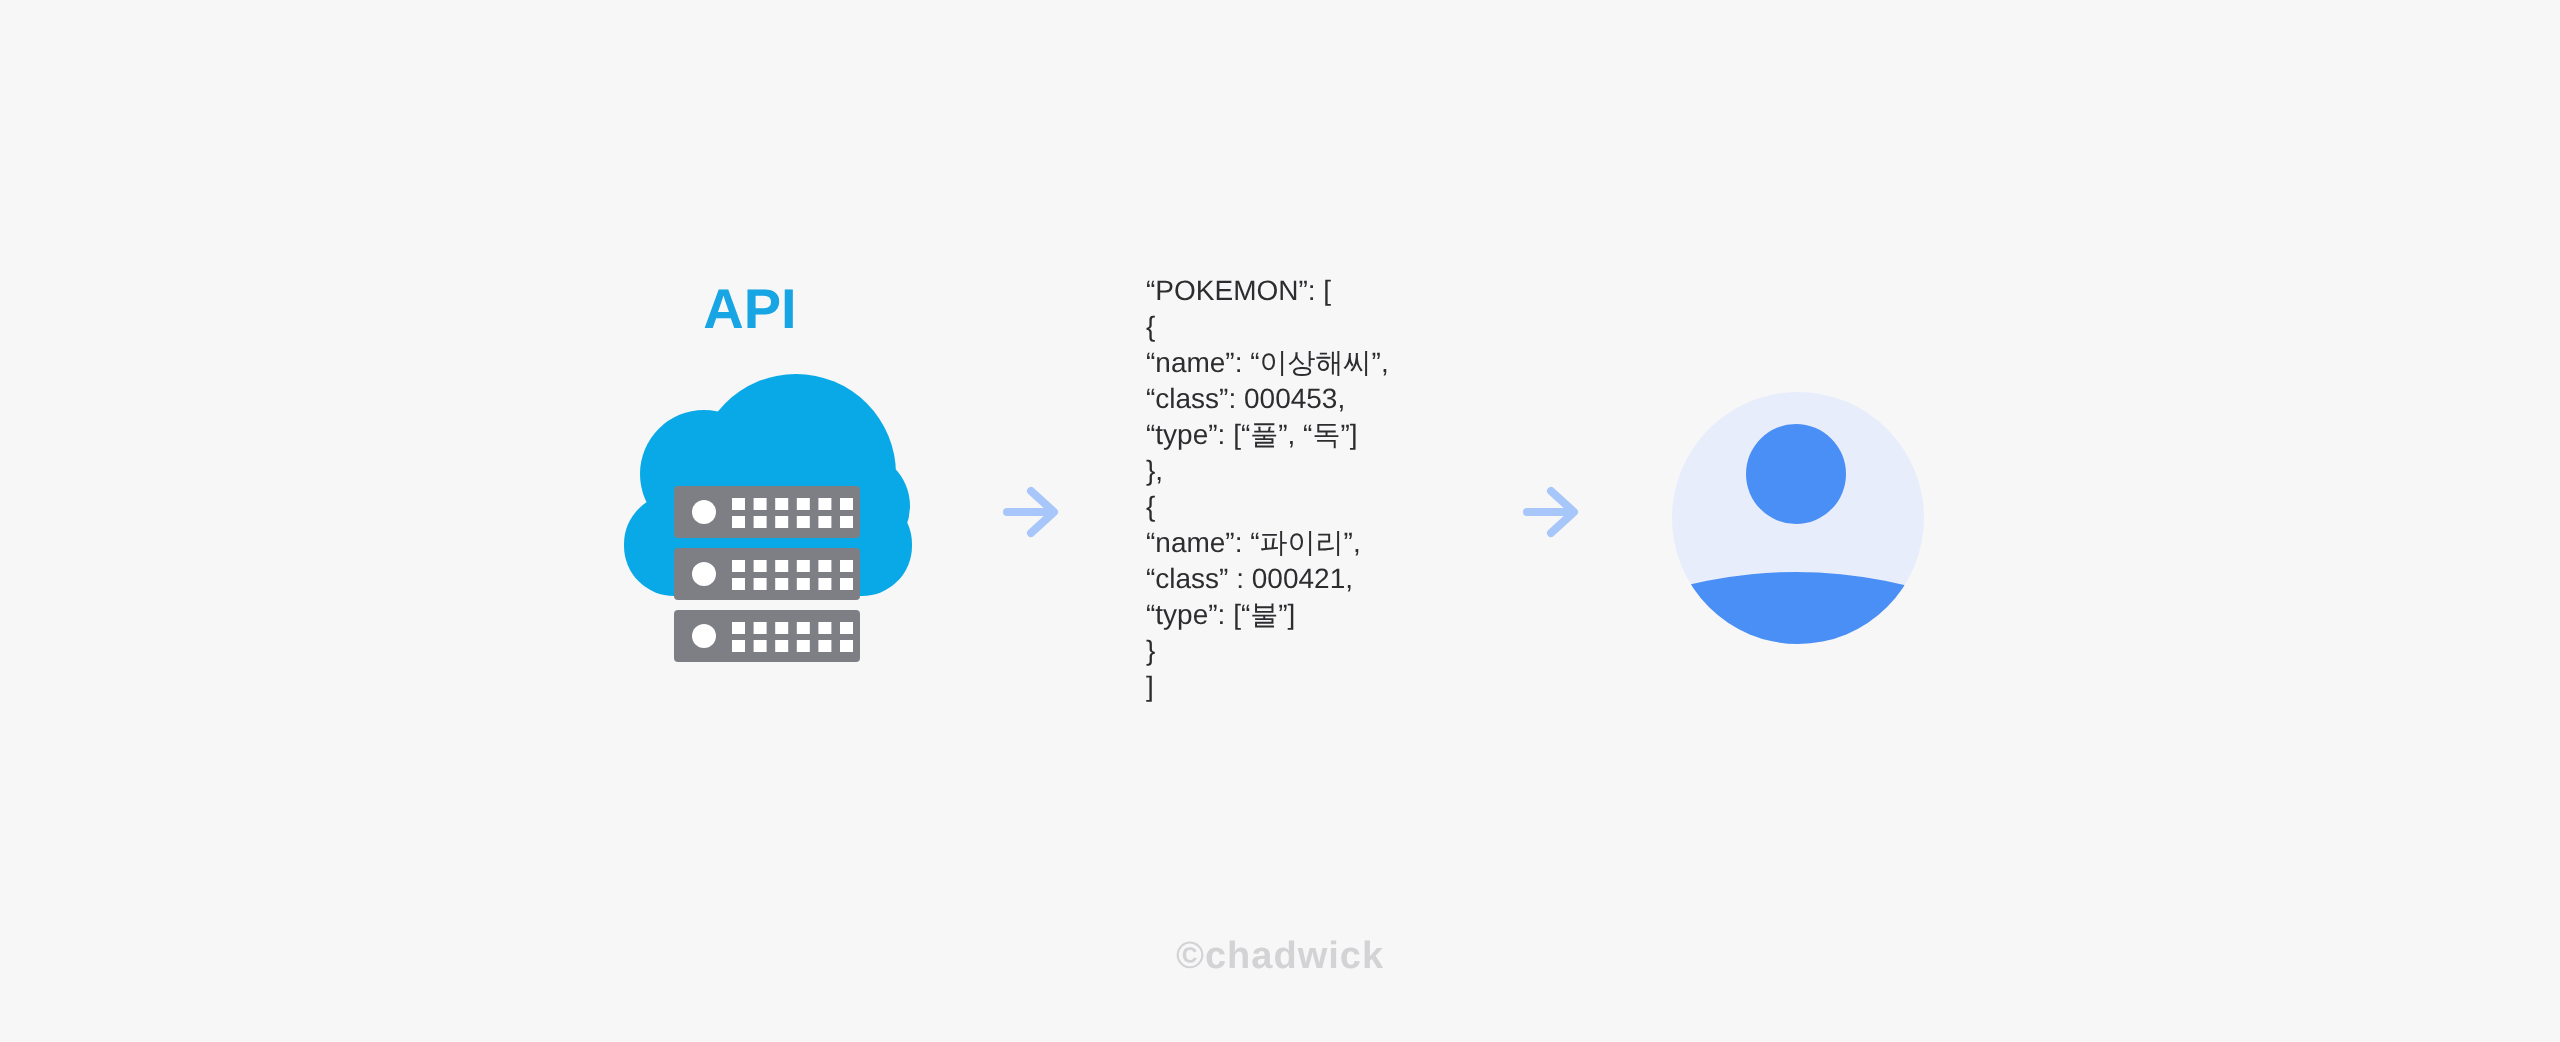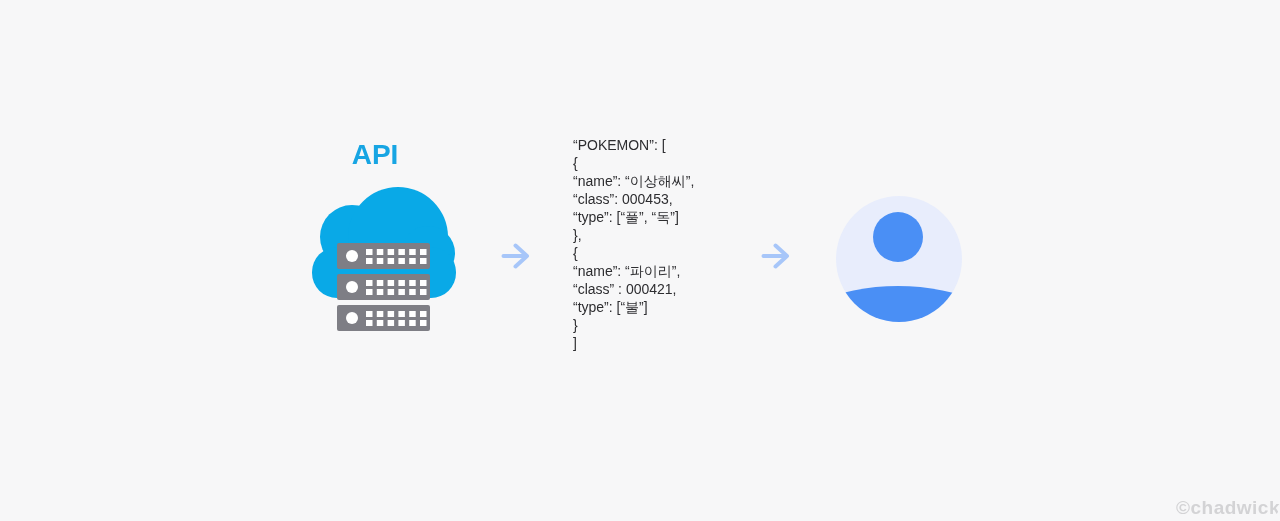--- a/index.html
+++ b/index.html
@@ -54,23 +54,23 @@
     font-size: 14px;
     font-weight: 400;
     line-height: 18px;
     color: var(--text_dark, #2d2d30);
     white-space: pre;
   }
 
   .watermark {
     position: absolute;
     left: 0;
-    top: 497px;
+    top: 468px;
     width: 1280px;
-    text-align: right;
+    text-align: center;
     font-size: 19px;
     font-weight: 700;
     letter-spacing: 0.5px;
     color: var(--watermark_gray, #d3d3d5);
   }
 
   
   .cloud       { fill: var(--api_blue, #09a9e7); }
   .rack-body   { fill: var(--server_gray, #7e7e85); }
   .rack-detail { fill: var(--server_detail, #ffffff); }

